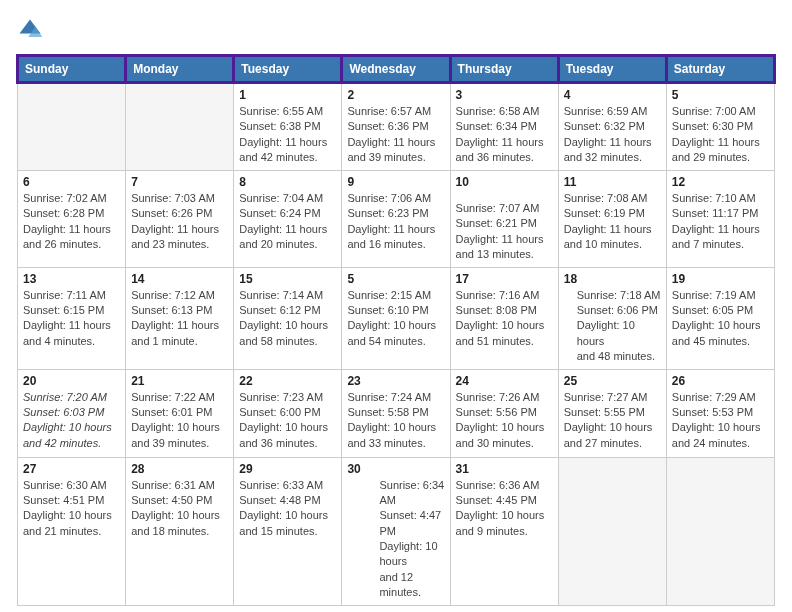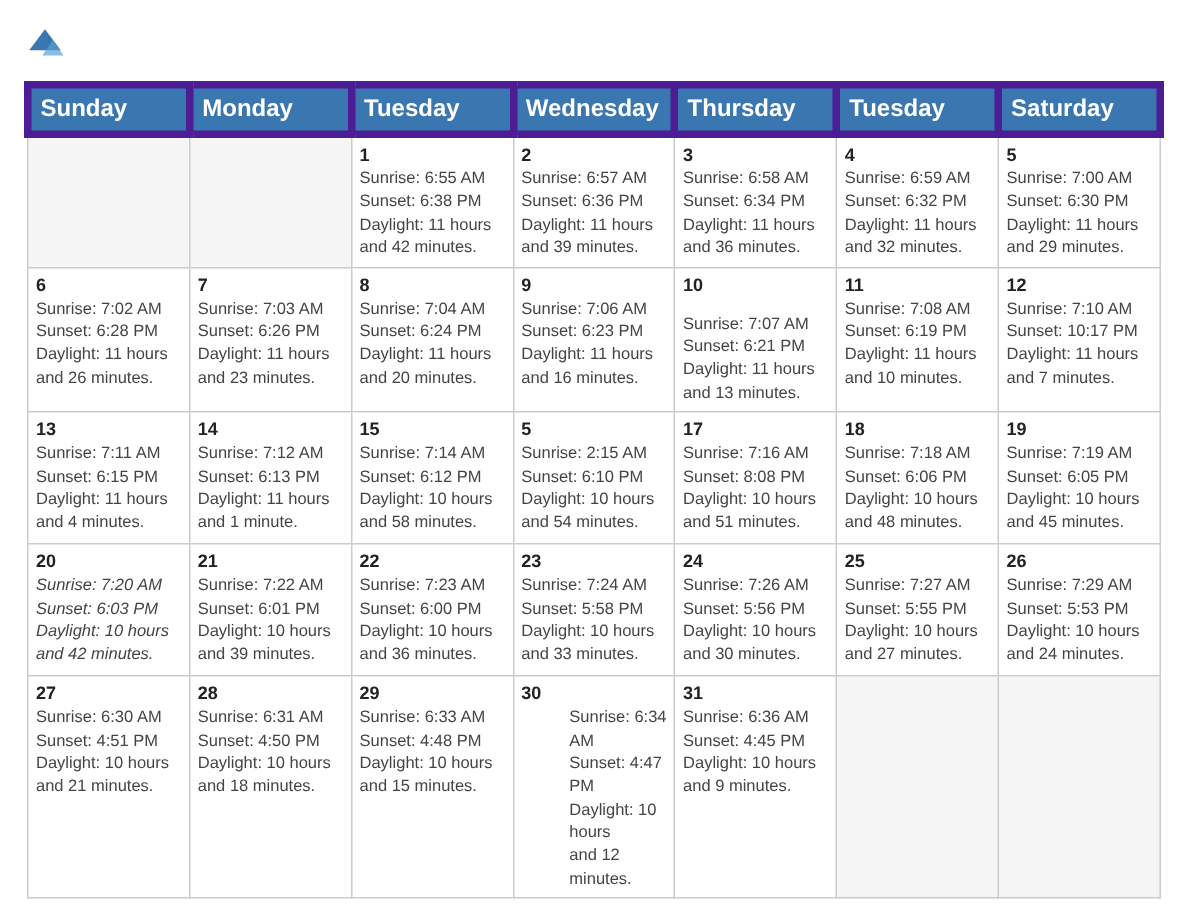--- a/index.html
+++ b/index.html
@@ -61,25 +61,25 @@
     .calendar {
       flex: 1;
       border: 1px solid #ccc;
       border-collapse: collapse;
       width: 100%;
       table-layout: fixed;
     }
     .calendar th {
       background: #3a76b0;
       color: #fff;
-      font-size: 16px;
+      font-size: 12px;
       font-weight: bold;
       text-align: left;
       padding: 5px 6px;
-      border: 5px solid #4c1d95;
+      border: 3px solid #4c1d95;
     }
     .calendar td {
       border: 1px solid #ccc;
       vertical-align: top;
       padding: 4px 5px;
       font-size: 10px;
       color: #333;
       background: #fff;
       height: 88px;
     }
@@ -211,21 +211,21 @@
           <td>
             <span class="day-num">11</span>
             <div class="day-info" style="white-space: pre-line;">Sunrise: 7:08 AM
 Sunset: 6:19 PM
 Daylight: 11 hours
 and 10 minutes.</div>
           </td>
           <td>
             <span class="day-num">12</span>
             <div class="day-info" style="white-space: pre-line;">Sunrise: 7:10 AM
-Sunset: 10:17 PM
+Sunset: 11:17 PM
 Daylight: 11 hours
 and 7 minutes.</div>
           </td>
         </tr>
         <tr>
           <td>
             <span class="day-num">13</span>
             <div class="day-info" style="white-space: pre-line;">Sunrise: 7:11 AM
 Sunset: 6:15 PM
 Daylight: 11 hours
@@ -254,21 +254,21 @@
           </td>
           <td>
             <span class="day-num">17</span>
             <div class="day-info" style="white-space: pre-line;">Sunrise: 7:16 AM
 Sunset: 8:08 PM
 Daylight: 10 hours
 and 51 minutes.</div>
           </td>
           <td>
             <span class="day-num">18</span>
-            <div class="day-info" style="white-space: pre-line;">Sunrise: 7:18 AM
+            <div class="day-info" style="white-space: pre-line; margin-left: 13px;">Sunrise: 7:18 AM
 Sunset: 6:06 PM
 Daylight: 10 hours
 and 48 minutes.</div>
           </td>
           <td>
             <span class="day-num">19</span>
             <div class="day-info" style="white-space: pre-line;">Sunrise: 7:19 AM
 Sunset: 6:05 PM
 Daylight: 10 hours
 and 45 minutes.</div>

